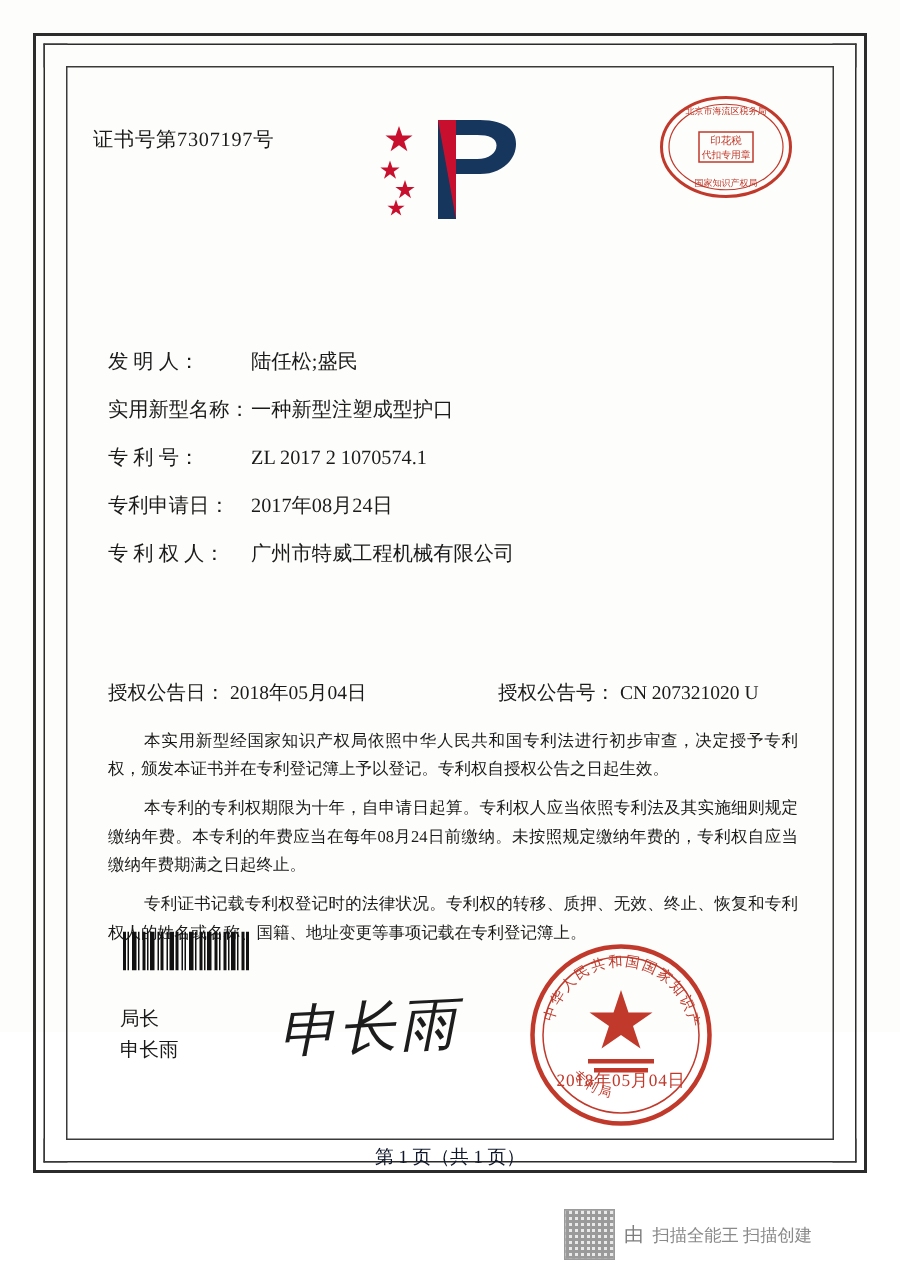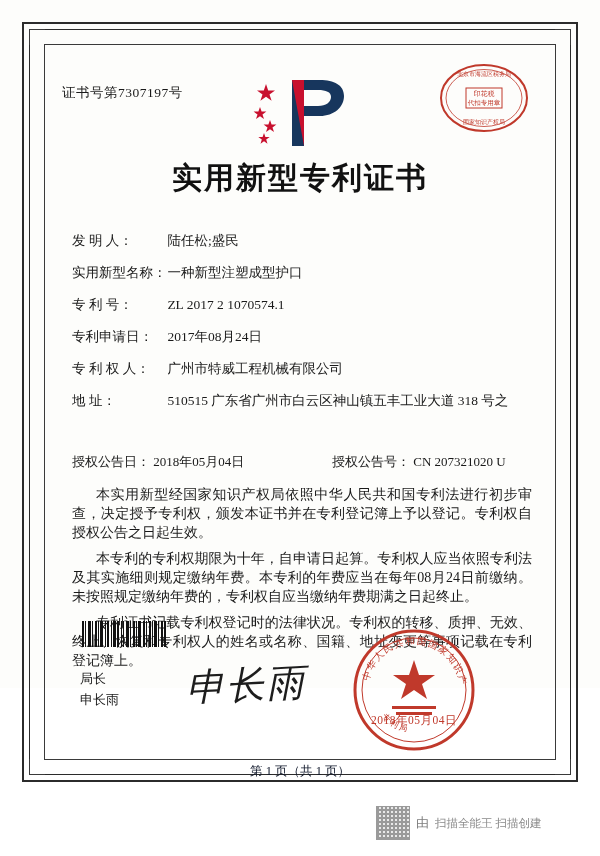--- a/index.html
+++ b/index.html
@@ -121,21 +121,21 @@
     position: absolute; left: 0; top: 0;
   }
   .notice-row .right {
     position: absolute; left: 260px; top: 0;
   }
 
   .paragraphs {
     position: absolute;
     left: 72px; top: 485px;
     width: 460px;
-    font-size: 14px;
+    font-size: 11px;
     line-height: 19px;
     text-align: justify;
     color: #1a1a1a;
   }
   .paragraphs p {
     margin: 0 0 7px 0;
     text-indent: 24px;
   }
 
   
@@ -247,21 +247,20 @@
   <svg class="seal-oval" viewBox="0 0 92 72">
     <ellipse cx="46" cy="36" rx="43" ry="33" fill="none" stroke="#c0392b" stroke-width="2"></ellipse>
     <ellipse cx="46" cy="36" rx="38" ry="28.5" fill="none" stroke="#c0392b" stroke-width="0.8"></ellipse>
     <rect x="28" y="26" width="36" height="20" fill="none" stroke="#c0392b" stroke-width="1"></rect>
     <text x="46" y="34" text-anchor="middle" font-size="7" fill="#c0392b" font-family="Liberation Serif, serif">印花税</text>
     <text x="46" y="43" text-anchor="middle" font-size="6.5" fill="#c0392b" font-family="Liberation Serif, serif">代扣专用章</text>
     <text x="46" y="14" text-anchor="middle" font-size="6" fill="#c0392b" font-family="Liberation Serif, serif">北京市海流区税务局</text>
     <text x="46" y="62" text-anchor="middle" font-size="6" fill="#c0392b" font-family="Liberation Serif, serif">国家知识产权局</text>
   </svg>
 
-  <div class="doc-title">实用新型专利证书</div>
 
   <div class="fields">
     <div class="field-row">
       <span class="field-label">发 明 人：</span>
       <span class="field-value">陆任松;盛民</span>
     </div>
     <div class="field-row">
       <span class="field-label">实用新型名称：</span>
       <span class="field-value">一种新型注塑成型护口</span>
     </div>
@@ -269,24 +268,20 @@
       <span class="field-label">专 利 号：</span>
       <span class="field-value">ZL 2017 2 1070574.1</span>
     </div>
     <div class="field-row">
       <span class="field-label">专利申请日：</span>
       <span class="field-value">2017年08月24日</span>
     </div>
     <div class="field-row">
       <span class="field-label">专 利 权 人：</span>
       <span class="field-value">广州市特威工程机械有限公司</span>
-    </div>
-    <div class="field-row">
-      <span class="field-label">地 址：</span>
-      <span class="field-value">510515  广东省广州市白云区神山镇五丰工业大道 318 号之</span>
     </div>
   </div>
 
   <div class="notice-row">
     <span class="left">
       <span>授权公告日：</span>
       <span>2018年05月04日</span>
     </span>
     <span class="right">
       <span>授权公告号：</span>

